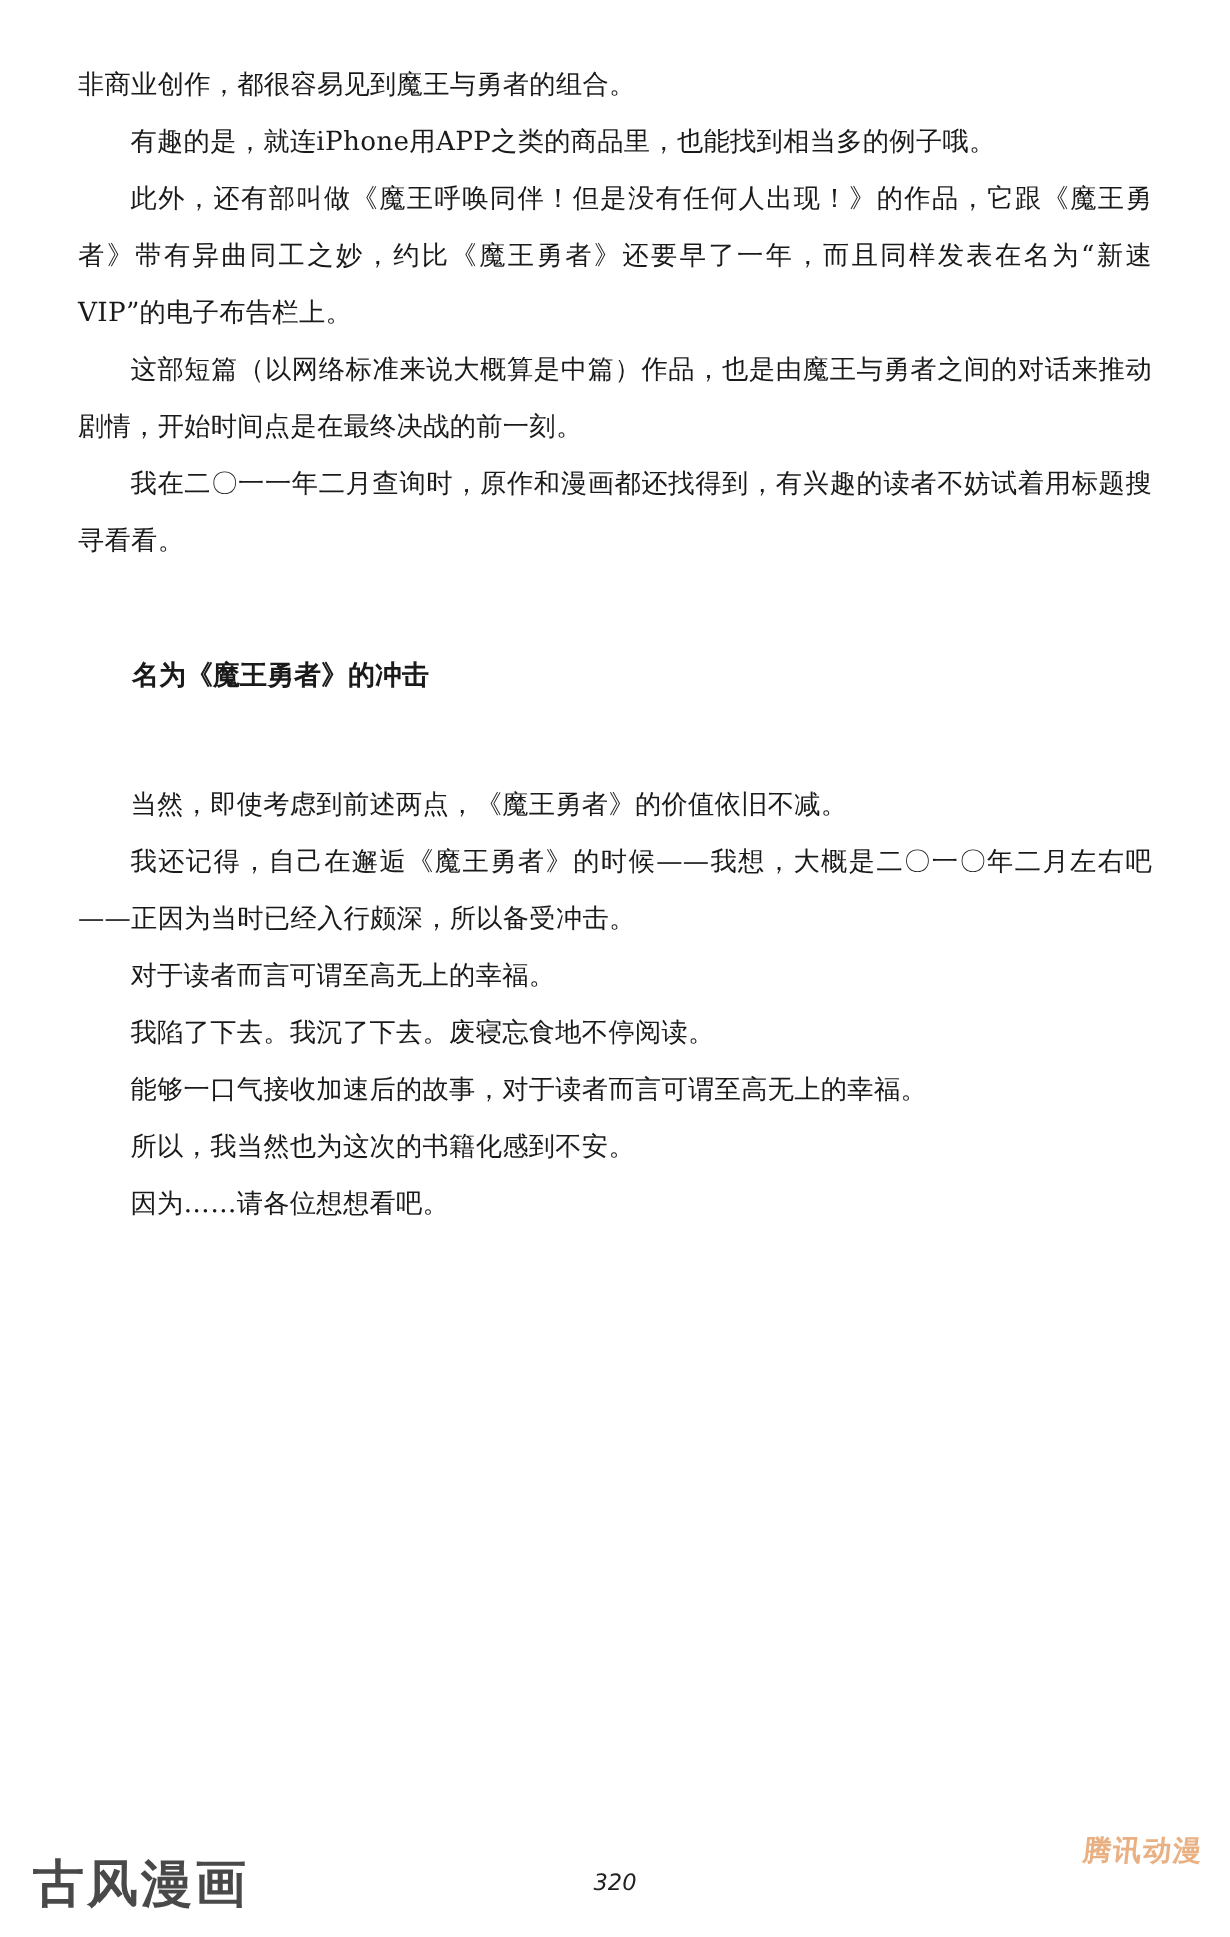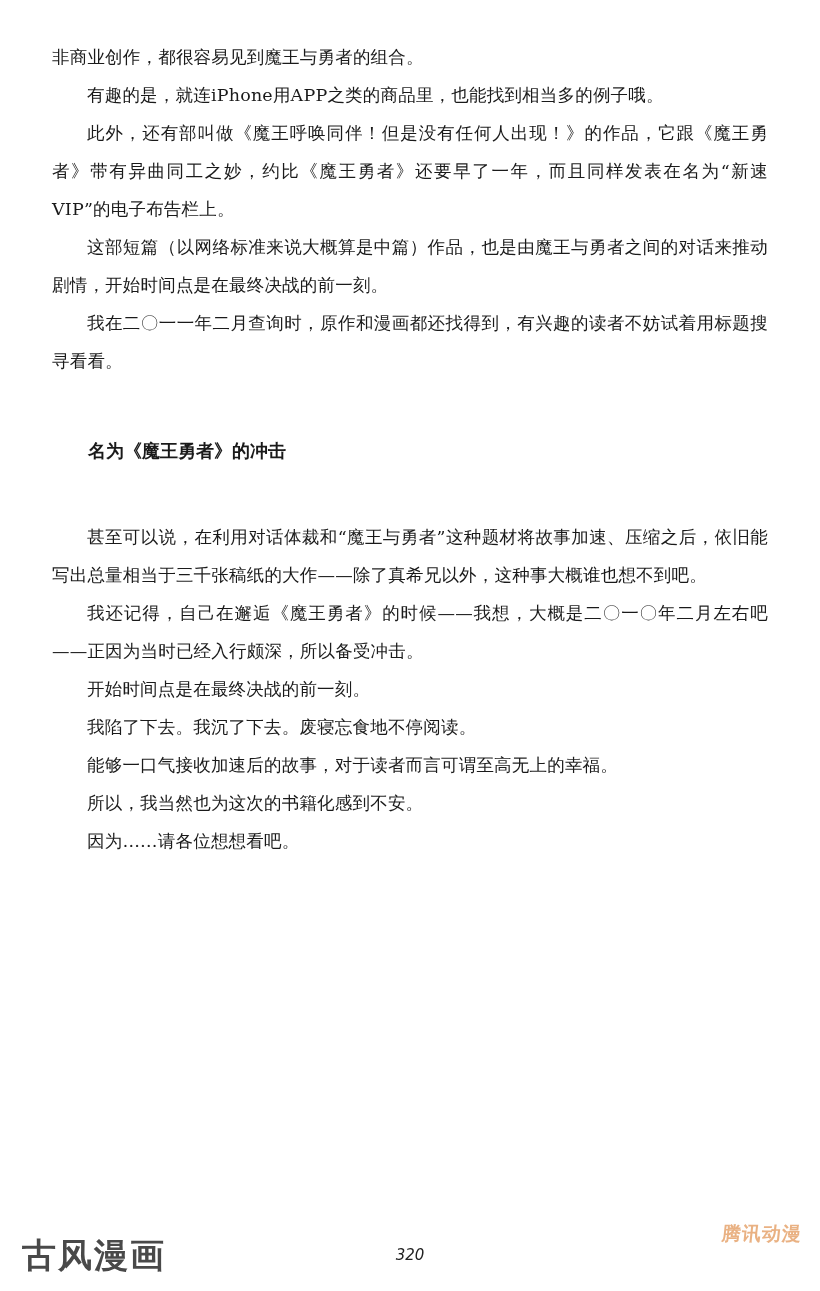--- a/index.html
+++ b/index.html
@@ -106,23 +106,23 @@
     <p class="indent">我在二〇一一年二月查询时，原作和漫画都还找得到，有兴趣的读者不妨试着用标题搜寻看看。</p>
   </div>
 
   <div class="gap-before-heading"></div>
 
   <h2 class="section-heading">名为《魔王勇者》的冲击</h2>
 
   <div class="gap-after-heading"></div>
 
   <div class="body-text">
-    <p class="indent">甚至可以说，在利用对话体裁和“魔王与勇者”这种题材将故事加速、压缩之后，依旧能写出总量相当于三千张稿纸的大作——除了真希兄以外，这种事大概谁也想不到吧。</p>
+    <p class="indent">当然，即使考虑到前述两点，《魔王勇者》的价值依旧不减。</p>
     <p class="indent">我还记得，自己在邂逅《魔王勇者》的时候——我想，大概是二〇一〇年二月左右吧——正因为当时已经入行颇深，所以备受冲击。</p>
-    <p class="indent">开始时间点是在最终决战的前一刻。</p>
+    <p class="indent">对于读者而言可谓至高无上的幸福。</p>
     <p class="indent">我陷了下去。我沉了下去。废寝忘食地不停阅读。</p>
     <p class="indent">能够一口气接收加速后的故事，对于读者而言可谓至高无上的幸福。</p>
     <p class="indent">所以，我当然也为这次的书籍化感到不安。</p>
     <p class="indent">因为……请各位想想看吧。</p>
   </div>
 
 </div>
 
 <div class="footer">
   <div class="watermark-left">古风漫画</div>

